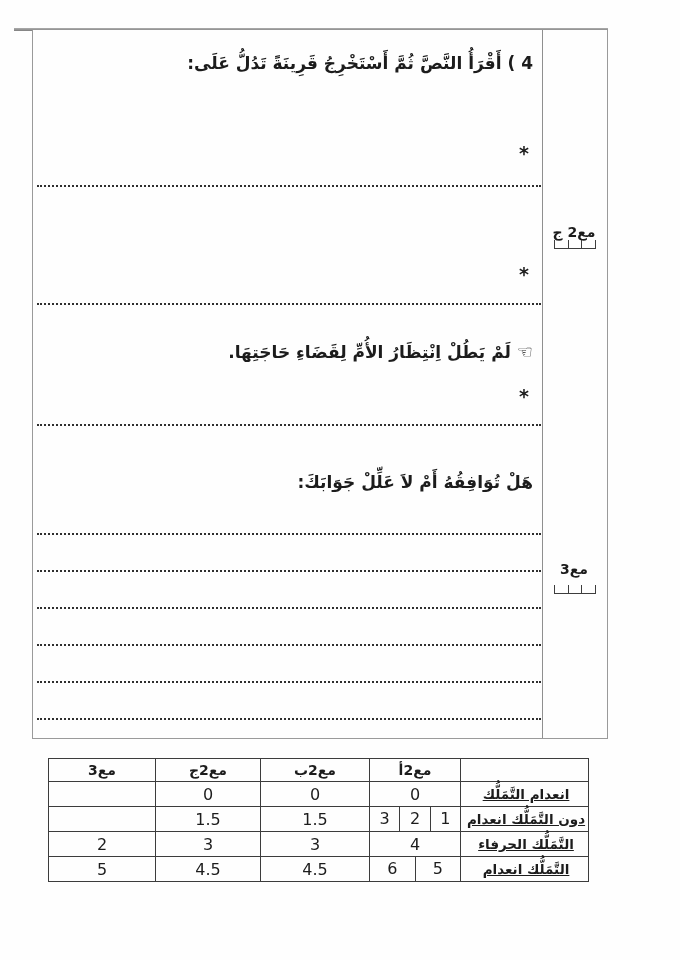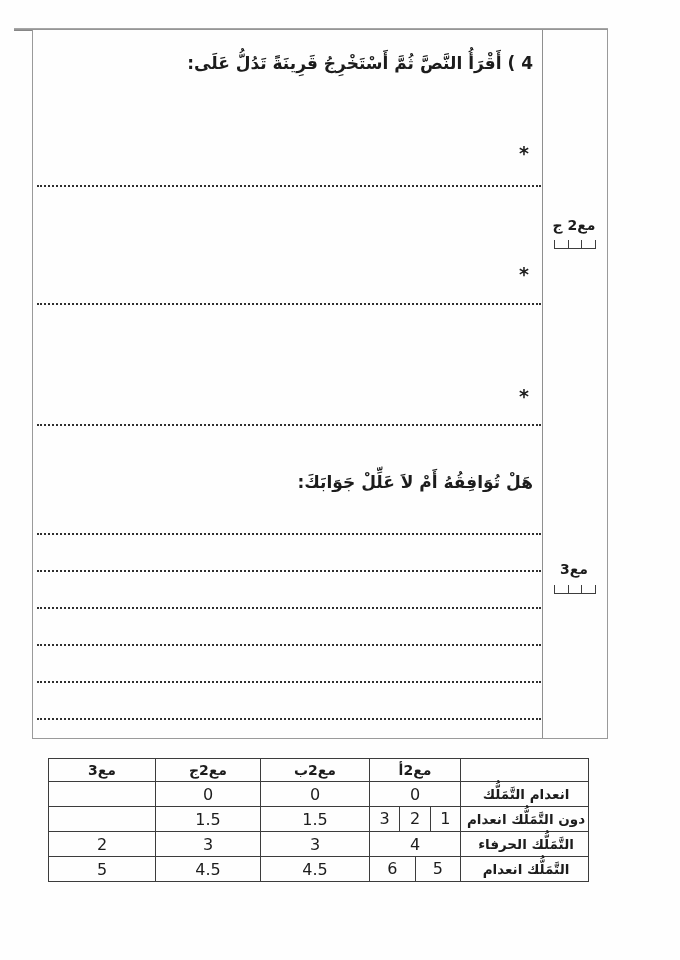--- a/index.html
+++ b/index.html
@@ -73,21 +73,21 @@
     background: #fefefe;
   }
   .score-table th, .score-table td {
     border: 1px solid #3c3c3c;
     text-align: center; vertical-align: middle;
     padding: 0; height: 24px;
     font-weight: 400;
   }
   .score-table th { font-size: 14px; font-weight: 700; height: 22px; }
   .score-table td.label-cell {
-    font-size: 13.5px; font-weight: 700; padding-left: 3px;
+    font-size: 13.5px; font-weight: 700; padding-left: 3px; text-decoration: underline;
   }
   .score-table td.sub { padding: 0; }
   .subwrap { display: flex; height: 24px; line-height: 24px; direction: rtl; }
   .subcell { flex: 1; height: 100%; }
   .subcell:not(:first-child) { border-inline-start: 1px solid #3c3c3c; }
 </style>
 </head>
 <body>
 
 <div class="page">
@@ -98,34 +98,37 @@
     <div class="separator"></div>
 
     <div class="row" style="top:22px">4 ) أَقْرَأُ النَّصَّ ثُمَّ أَسْتَخْرِجُ قَرِينَةً تَدُلُّ عَلَى:</div>
 
     <div class="star" style="top:112px">*</div>
     <div class="dotted" style="top:155px"></div>
 
     <div class="star" style="top:233px">*</div>
     <div class="dotted" style="top:273px"></div>
 
+    <div class="row" style="top:310px">
+      <span class="manicule">☜</span><span>لَمْ يَطُلْ اِنْتِظَارُ الأُمِّ لِقَضَاءِ حَاجَتِهَا.</span>
+    </div>
     <div class="star" style="top:355px">*</div>
     <div class="dotted" style="top:394px"></div>
 
     <div class="row" style="top:441px">هَلْ تُوَافِقُهُ أَمْ لاَ عَلِّلْ جَوَابَكَ:</div>
 
     <div class="dotted" style="top:503px"></div>
     <div class="dotted" style="top:540px"></div>
     <div class="dotted" style="top:577px"></div>
     <div class="dotted" style="top:614px"></div>
     <div class="dotted" style="top:651px"></div>
     <div class="dotted" style="top:688px"></div>
   </div>
 
-  <div class="margin-label" style="top:217px">مع2 ج</div>
+  <div class="margin-label" style="top:224px">مع2 ج</div>
   <div class="comb" style="top:240px">
     <span></span>
       <span></span>
       <span></span>
   </div>
 
   <div class="margin-label" style="top:561px">مع3</div>
   <div class="comb" style="top:585px">
     <span></span>
       <span></span>

